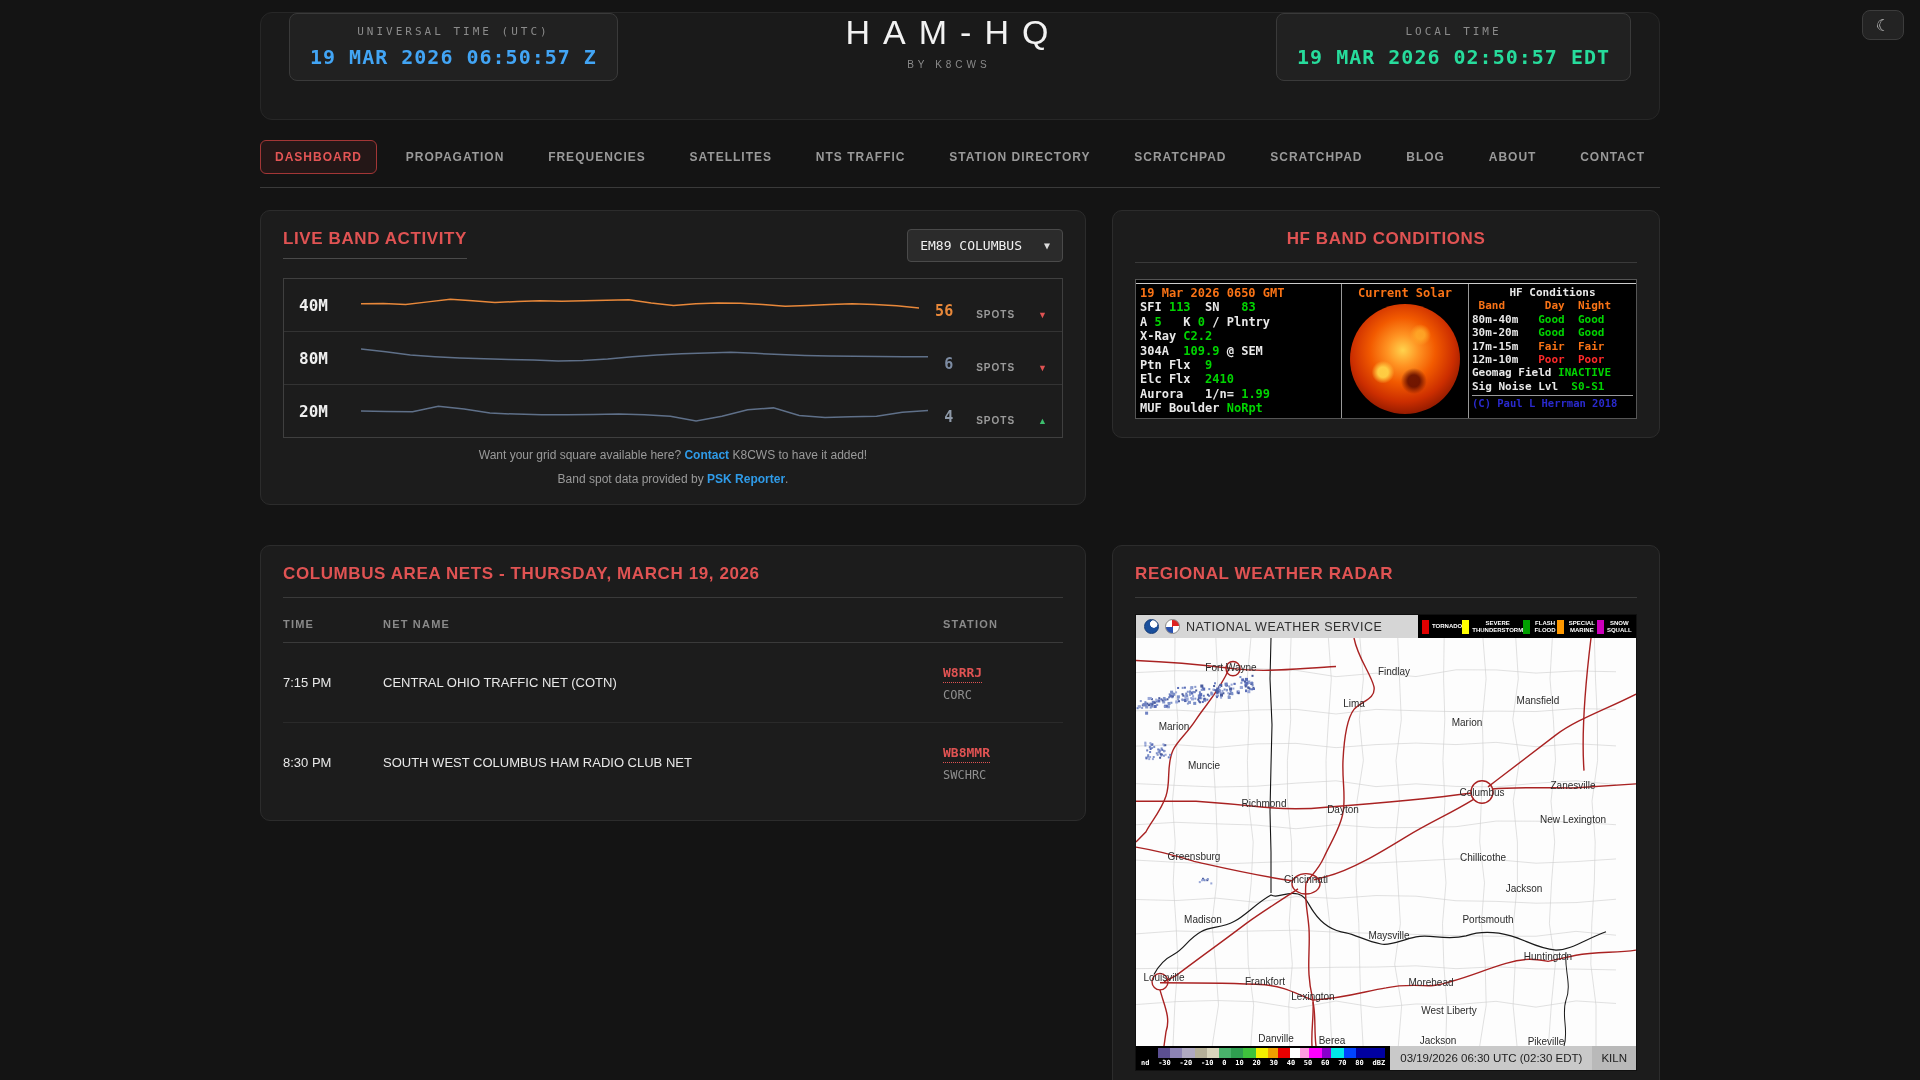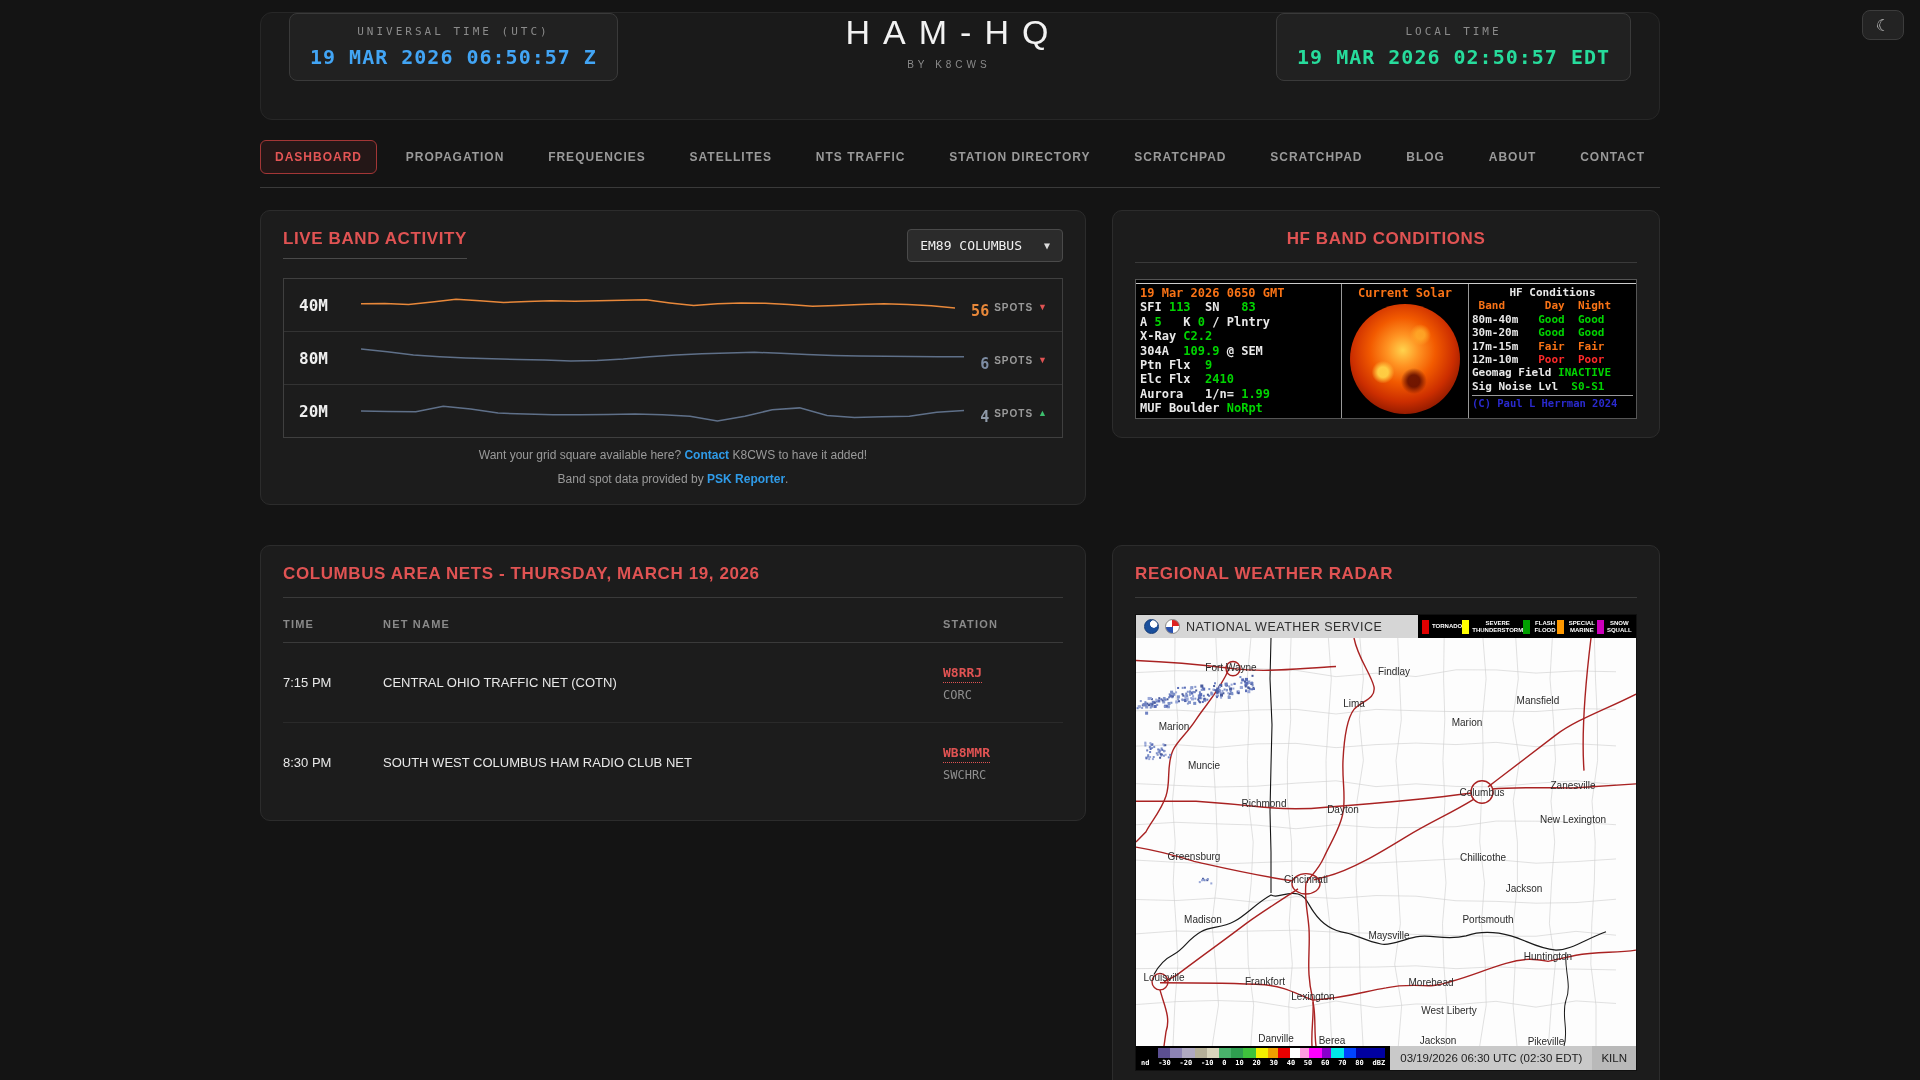--- a/index.html
+++ b/index.html
@@ -57,21 +57,21 @@
   .grid-select { background:#2b2b2b; border:1px solid #4a4a4a; border-radius:4px;
     color:#f0f0f0; font-family:"DejaVu Sans Mono",monospace; font-size:13px;
     padding:8px 12px; display:flex; align-items:center; gap:22px; cursor:pointer; }
   .grid-select .chev { font-size:10px; color:#dddddd; }
   .band-box { margin-top:16px; border:1px solid #3f3f3f; border-radius:0; }
   .band-row { display:flex; align-items:center; padding:11px 15px; gap:16px; }
   .band-row + .band-row { border-top:1px solid #333333; }
   .band-label { font-family:"DejaVu Sans Mono",monospace; font-weight:bold;
     font-size:16px; color:#efefef; width:46px; flex:none; }
   .band-spark { flex:1; height:30px; display:block; }
-  .band-meta { flex:none; display:flex; align-items:flex-start; gap:5px; white-space:nowrap;margin-top:12px; }
+  .band-meta { flex:none; display:flex; align-items:flex-end; gap:23px; white-space:nowrap;margin-top:12px; }
   .band-count { font-family:"DejaVu Sans Mono",monospace; font-weight:bold; font-size:15px; }
   .band-unit { font-size:10px; font-weight:bold; letter-spacing:1px; color:#9a9a9a; }
   .band-trend { font-size:9px; }
   .trend-down { color:#e05353; } .trend-up { color:#3dbf6e; }
   .ba-footer { text-align:center; color:#9a9a9a; font-size:12px; }
   .ba-footer p { margin:10px 0 0 0; }
   .link { color:#2f9be8; font-weight:bold; text-decoration:none; cursor:pointer; }
 
   
   .nets-table { width:100%; border-collapse:collapse; margin-top:4px; }
@@ -276,21 +276,21 @@
           </div>
           <div class="solar-right">
               <div class="solar-line center"><span class="c-w">HF Conditions</span></div>
               <div class="solar-line"><span class="c-y"> Band      Day  Night</span></div>
               <div class="solar-line"><span class="c-w">80m-40m   </span><span class="c-g">Good</span><span class="c-w">  </span><span class="c-g">Good</span></div>
               <div class="solar-line"><span class="c-w">30m-20m   </span><span class="c-g">Good</span><span class="c-w">  </span><span class="c-g">Good</span></div>
               <div class="solar-line"><span class="c-w">17m-15m   </span><span class="c-y">Fair</span><span class="c-w">  </span><span class="c-y">Fair</span></div>
               <div class="solar-line"><span class="c-w">12m-10m   </span><span class="c-r">Poor</span><span class="c-w">  </span><span class="c-r">Poor</span></div>
               <div class="solar-line"><span class="c-w">Geomag Field </span><span class="c-g">INACTIVE</span></div>
               <div class="solar-line"><span class="c-w">Sig Noise Lvl  </span><span class="c-g">S0-S1</span></div>
-              <div class="solar-line copyright"><span class="c-b">(C) Paul L Herrman 2024</span></div>
+              <div class="solar-line copyright"><span class="c-b">(C) Paul L Herrman 2018</span></div>
             </div>
         </div>
       </div>
     </section>
 
     <section class="panel">
       <h2 class="panel-title">COLUMBUS AREA NETS - THURSDAY, MARCH 19, 2026</h2>
       <hr class="divider">
       <table class="nets-table">
         <thead>

